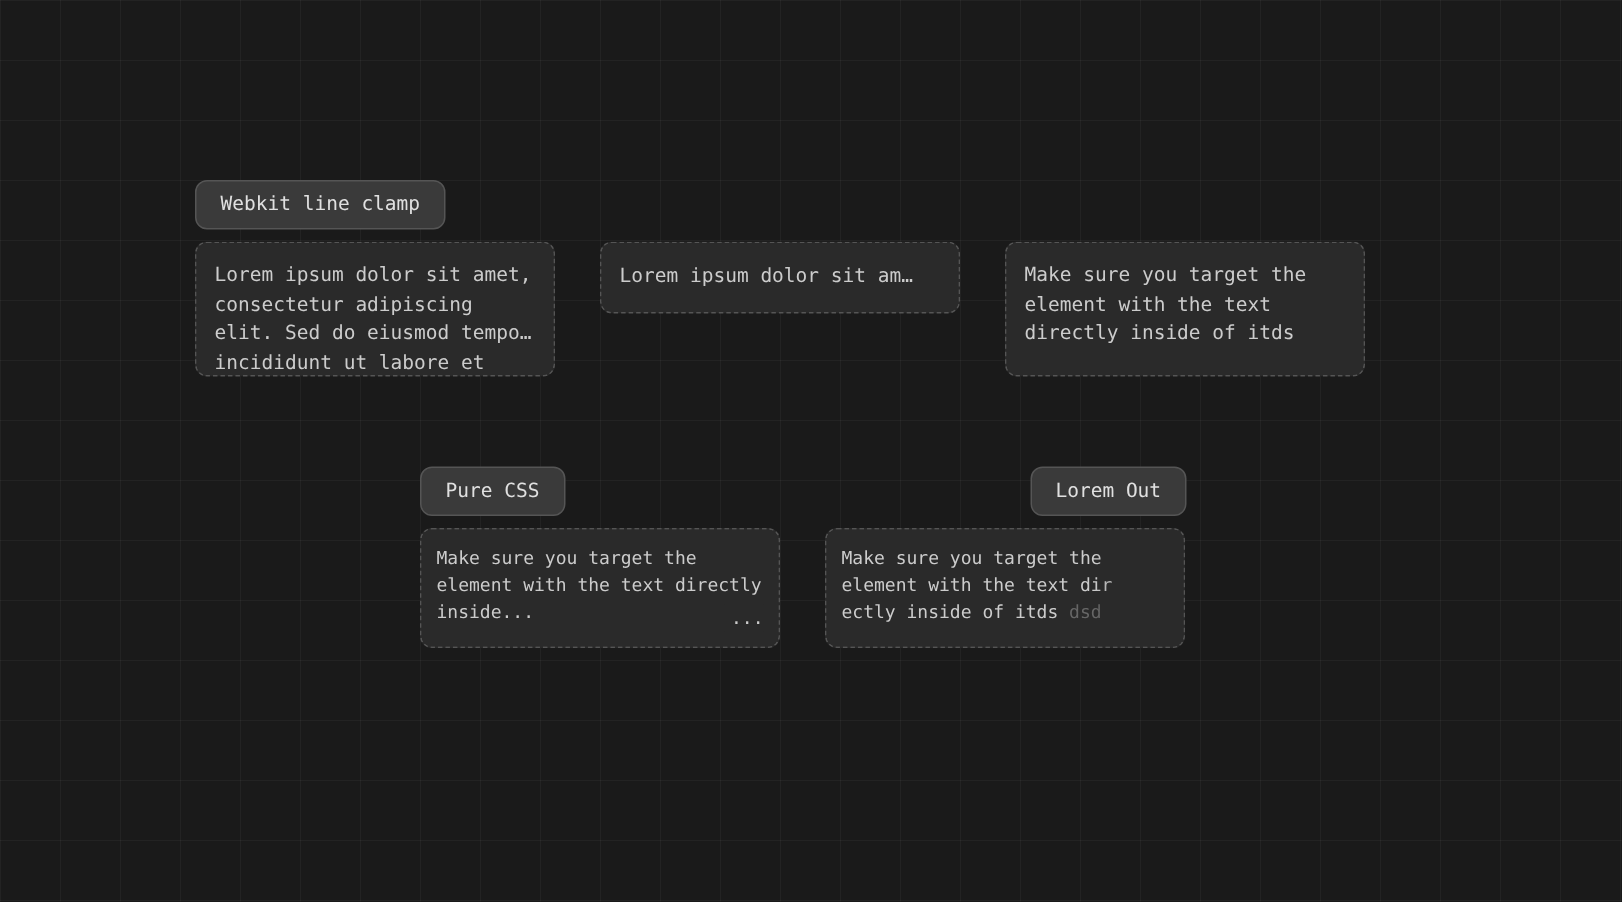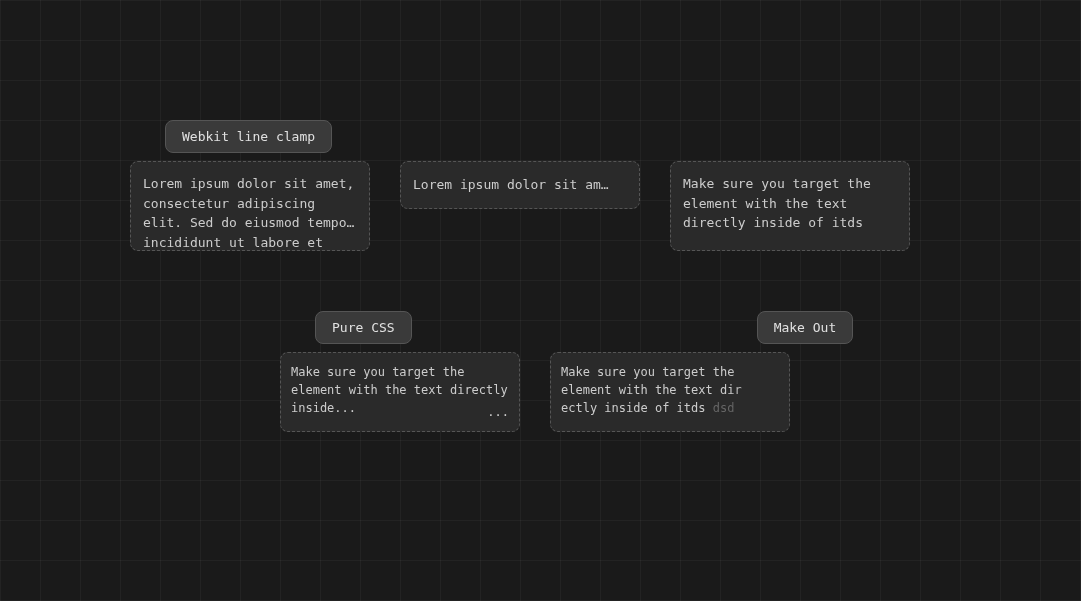--- a/index.html
+++ b/index.html
@@ -36,21 +36,20 @@
 
     .col-label {
       display: inline-block;
       background: #3a3a3a;
       border: 1px solid #555;
       border-radius: 8px;
       padding: 8px 16px;
       font-size: 13px;
       color: #e0e0e0;
       white-space: nowrap;
-      margin-left: 35px;
     }
 
     
     .row-content-1 {
       display: flex;
       gap: 0px;
       margin-bottom: 60px;
     }
 
     .content-box {
@@ -183,21 +182,21 @@
     <div class="content-box text-overflow-box">
       <span>Lorem ipsum dolor sit am…</span>
     </div>
 
     <div class="content-box opera-box">Make sure you target the element with the text directly inside of itds</div>
   </div>
 
   <div class="row2-labels">
     <span class="col-label label-row2-col1">Pure CSS</span>
     <span style="display:inline-block;width:155px;"></span>
-    <span class="col-label label-row2-col2">Make Out</span>
+    <span class="col-label label-row2-col2">Lorem Out</span>
   </div>
 
   <div class="row2-content">
 
     <div class="content-box pure-css-box">
       <span>Make sure you target the element with the text directly inside...</span>
     </div>
 
     <div class="content-box fade-out-box">
       <span>Make sure you target the element with the text dir<br>ectly inside of itds <span class="fade-hint">dsd</span></span>

